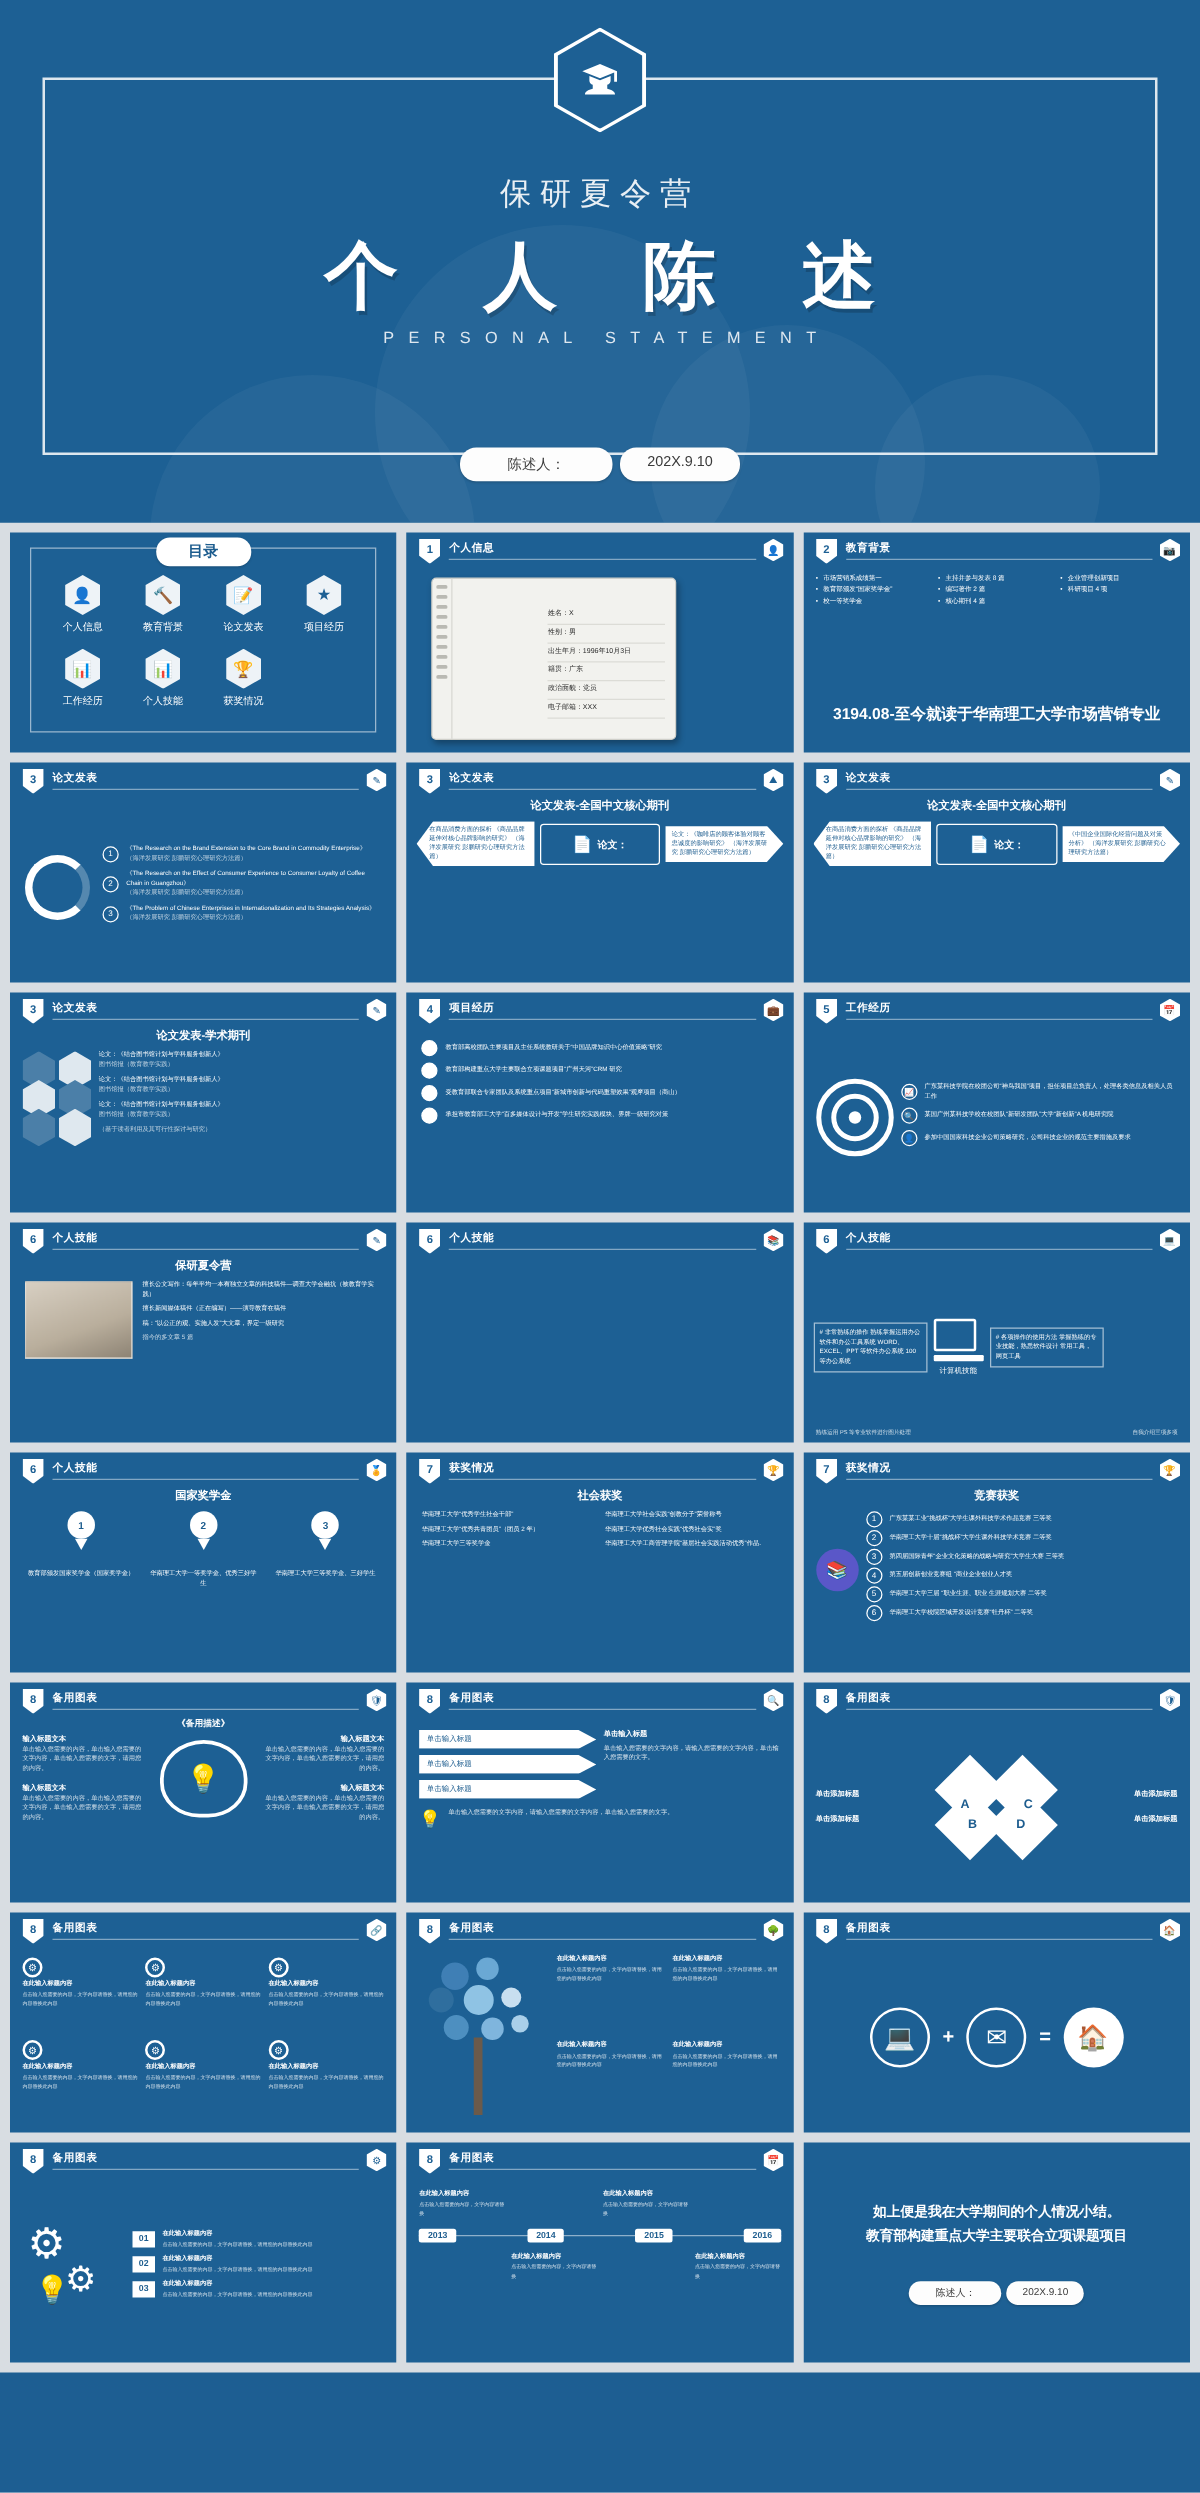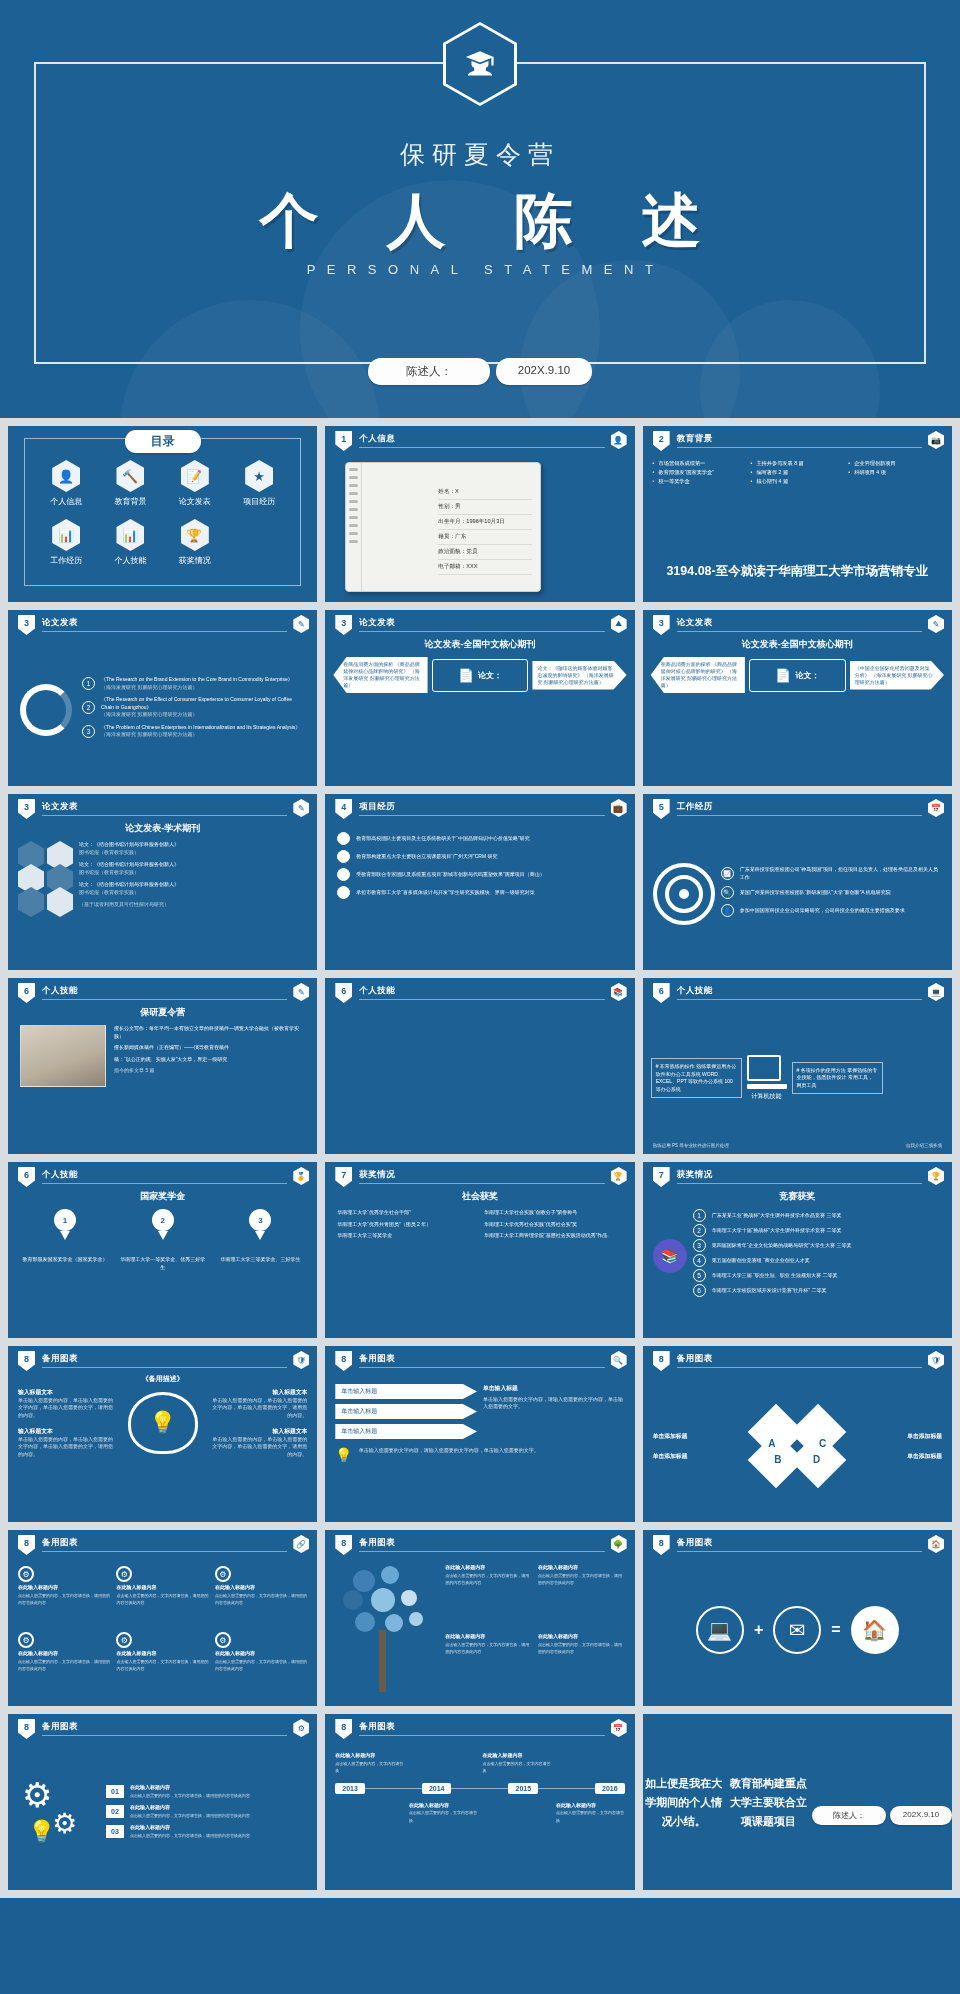--- a/index.html
+++ b/index.html
@@ -950,21 +950,21 @@
         <div></div>
         <div class="txt-xs">
           <div style="font-weight:700;">在此输入标题内容</div>
           <div style="opacity:.8;font-size:4px;">点击输入您需要的内容，文字内容请替换</div>
         </div>
       </div>
     </div>
   </div>
 
   <div class="slide">
-    <div class="s-body" style="display:flex;flex-direction:row;align-items:center;justify-content:center;height:100%;top:0;">
+    <div class="s-body" style="display:flex;flex-direction:column;align-items:center;justify-content:center;height:100%;top:0;">
       <div class="finale-t">如上便是我在大学期间的个人情况小结。</div>
       <div class="finale-t">教育部构建重点大学主要联合立项课题项目</div>
       <div style="display:flex;gap:4px;margin-top:26px;">
         <div class="pill" style="width:74px;font-size:8px;padding:4px 0;">陈述人：</div>
         <div class="pill" style="width:62px;font-size:8px;padding:4px 0;">202X.9.10</div>
       </div>
     </div>
   </div>
 
 </div>

